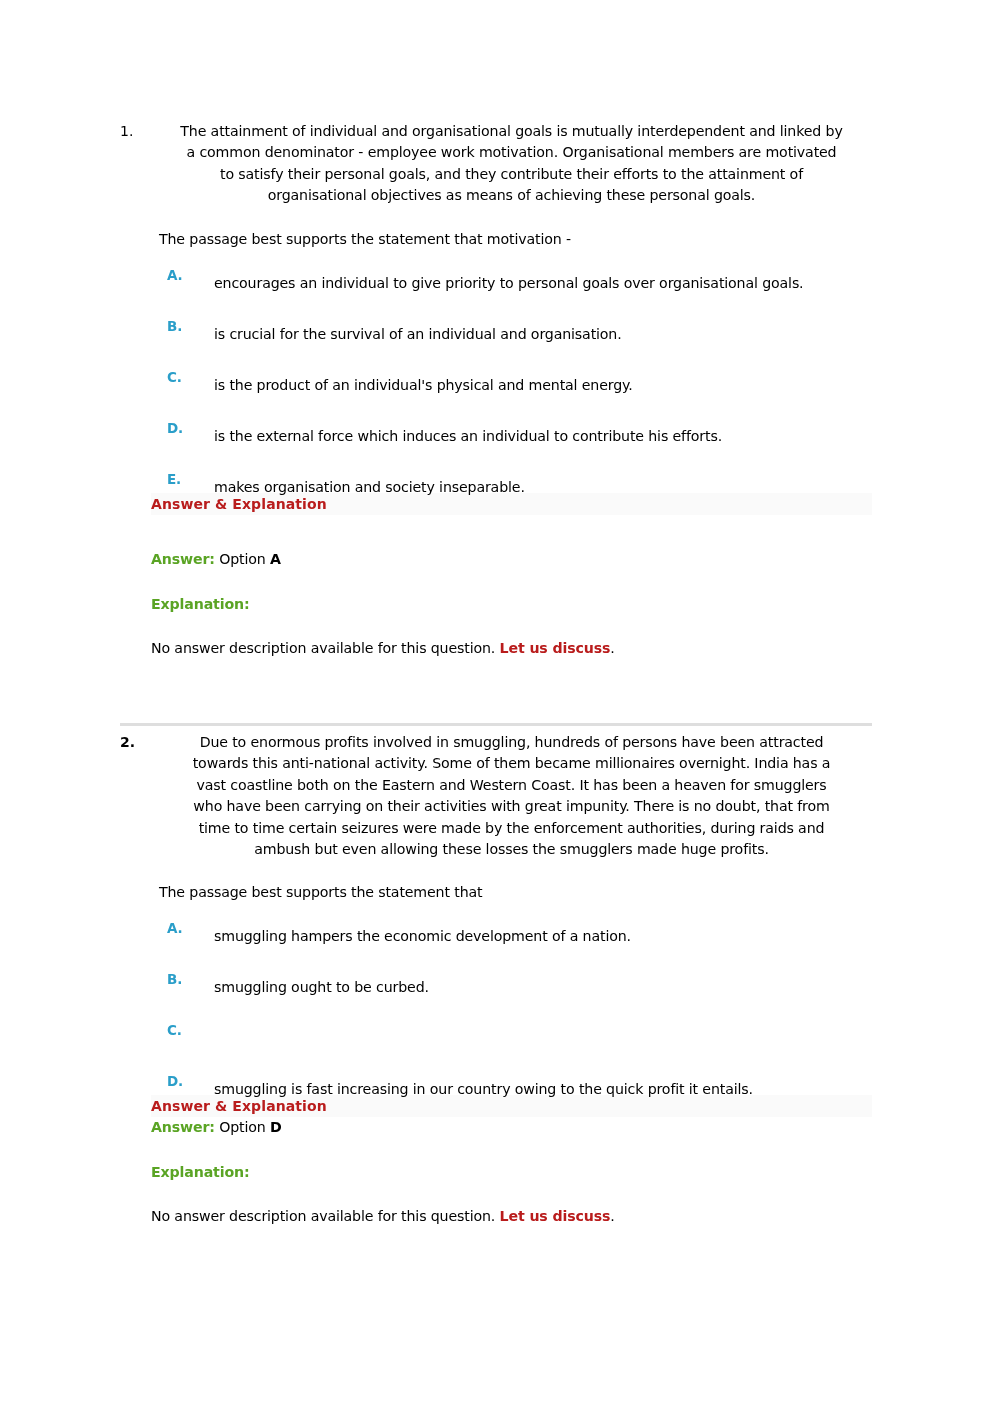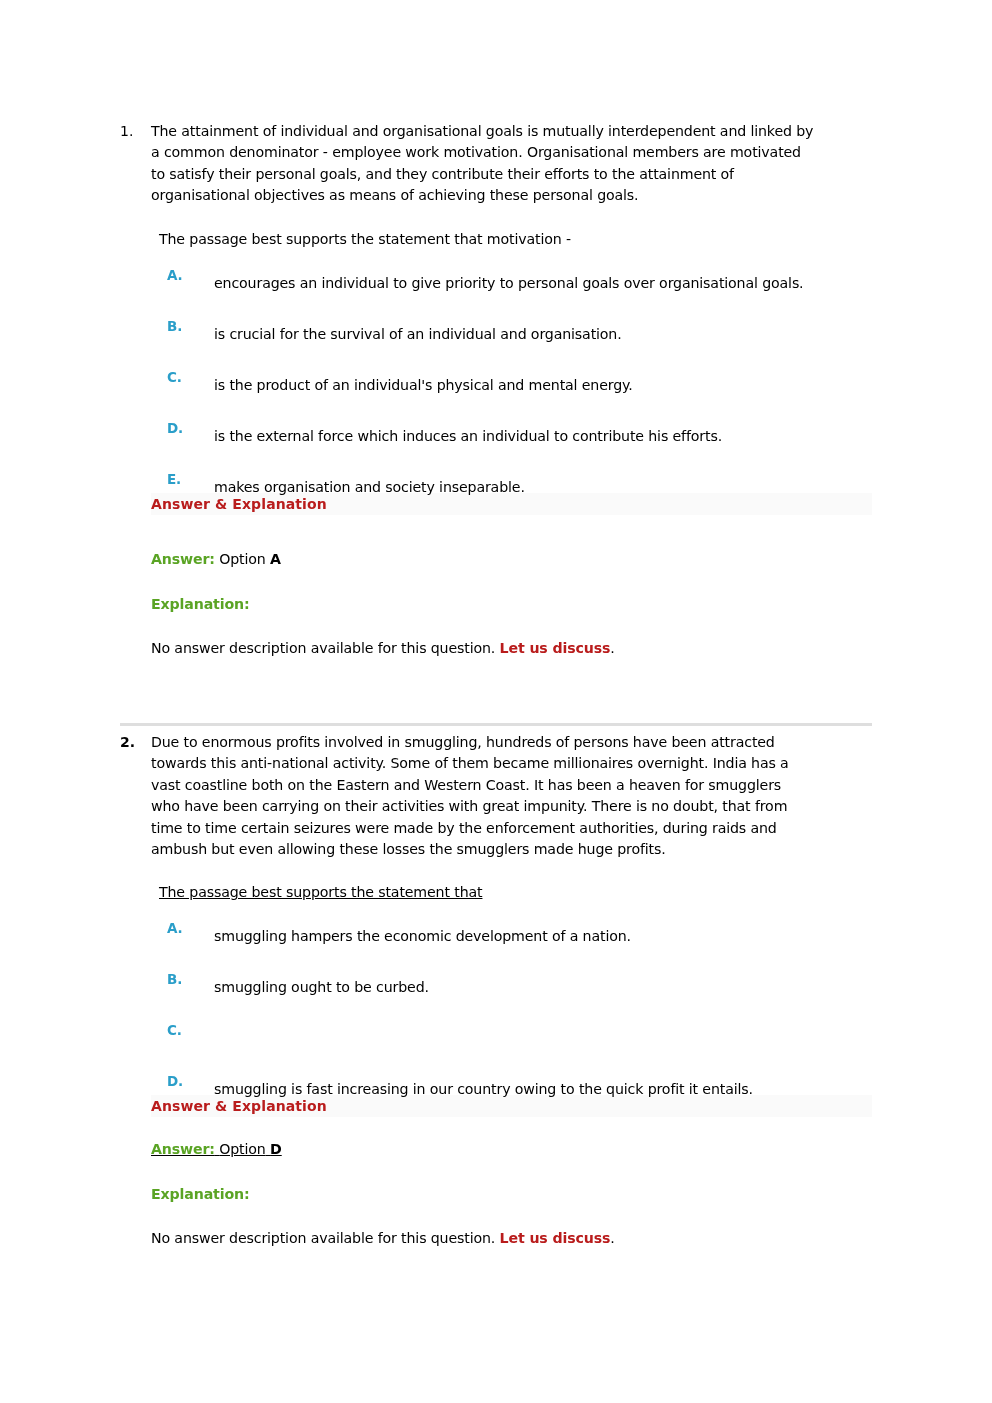--- a/index.html
+++ b/index.html
@@ -29,20 +29,21 @@
     }
     .q-body {
       margin-left: 31px;
       width: 721px;
     }
     .q-text {
       font-size: 14.2px;
       line-height: 21.4px;
       letter-spacing: -0.15px;
       margin: 0;
+      text-align: center;
     }
     .q-prompt {
       font-size: 14.2px;
       line-height: 21px;
       margin: 8px;
       letter-spacing: -0.15px;
     }
     .options {
       margin: 0;
       padding: 0;
@@ -163,21 +164,21 @@
   <span class="q-num" style="font-weight:bold;">2.</span>
   <div class="q-body">
     <p class="q-text">
       <span>Due to enormous profits involved in smuggling, hundreds of persons have been attracted</span><br>
       <span>towards this anti-national activity. Some of them became millionaires overnight. India has a</span><br>
       <span>vast coastline both on the Eastern and Western Coast. It has been a heaven for smugglers</span><br>
       <span>who have been carrying on their activities with great impunity. There is no doubt, that from</span><br>
       <span>time to time certain seizures were made by the enforcement authorities, during raids and</span><br>
       <span>ambush but even allowing these losses the smugglers made huge profits.</span>
     </p>
-    <p class="q-prompt" style="margin-top:22px;text-decoration:underline;">The passage best supports the statement that</p>
+    <p class="q-prompt" style="margin-top:22px;">The passage best supports the statement that</p>
 
     <ul class="options" style="margin-top:15px;">
       <li class="option">
         <span class="opt-letter">A.</span>
         <span class="opt-text">smuggling hampers the economic development of a nation.</span>
       </li>
       <li class="option">
         <span class="opt-letter">B.</span>
         <span class="opt-text">smuggling ought to be curbed.</span>
       </li>
@@ -185,21 +186,21 @@
         <span class="opt-letter">C.</span>
       </li>
       <li class="option" style="height:23px;">
         <span class="opt-letter">D.</span>
         <span class="opt-text">smuggling is fast increasing in our country owing to the quick profit it entails.</span>
       </li>
     </ul>
 
     <div class="ans-exp-bar" style="margin-top:1px;">Answer &amp; Explanation</div>
 
-    <div class="answer-line" style="margin-top:22px;text-decoration:underline;">
+    <div class="answer-line" style="">
       <span class="green">Answer:</span>
       <span>Option</span>
       <span class="opt-ans">D</span>
     </div>
 
     <div class="explanation-head green" style="margin-top:24px;">Explanation:</div>
 
     <div class="explanation-text" style="margin-top:23px;">
       <span>No answer description available for this question.</span>
       <a class="discuss-link">Let us discuss</a><span>.</span>

